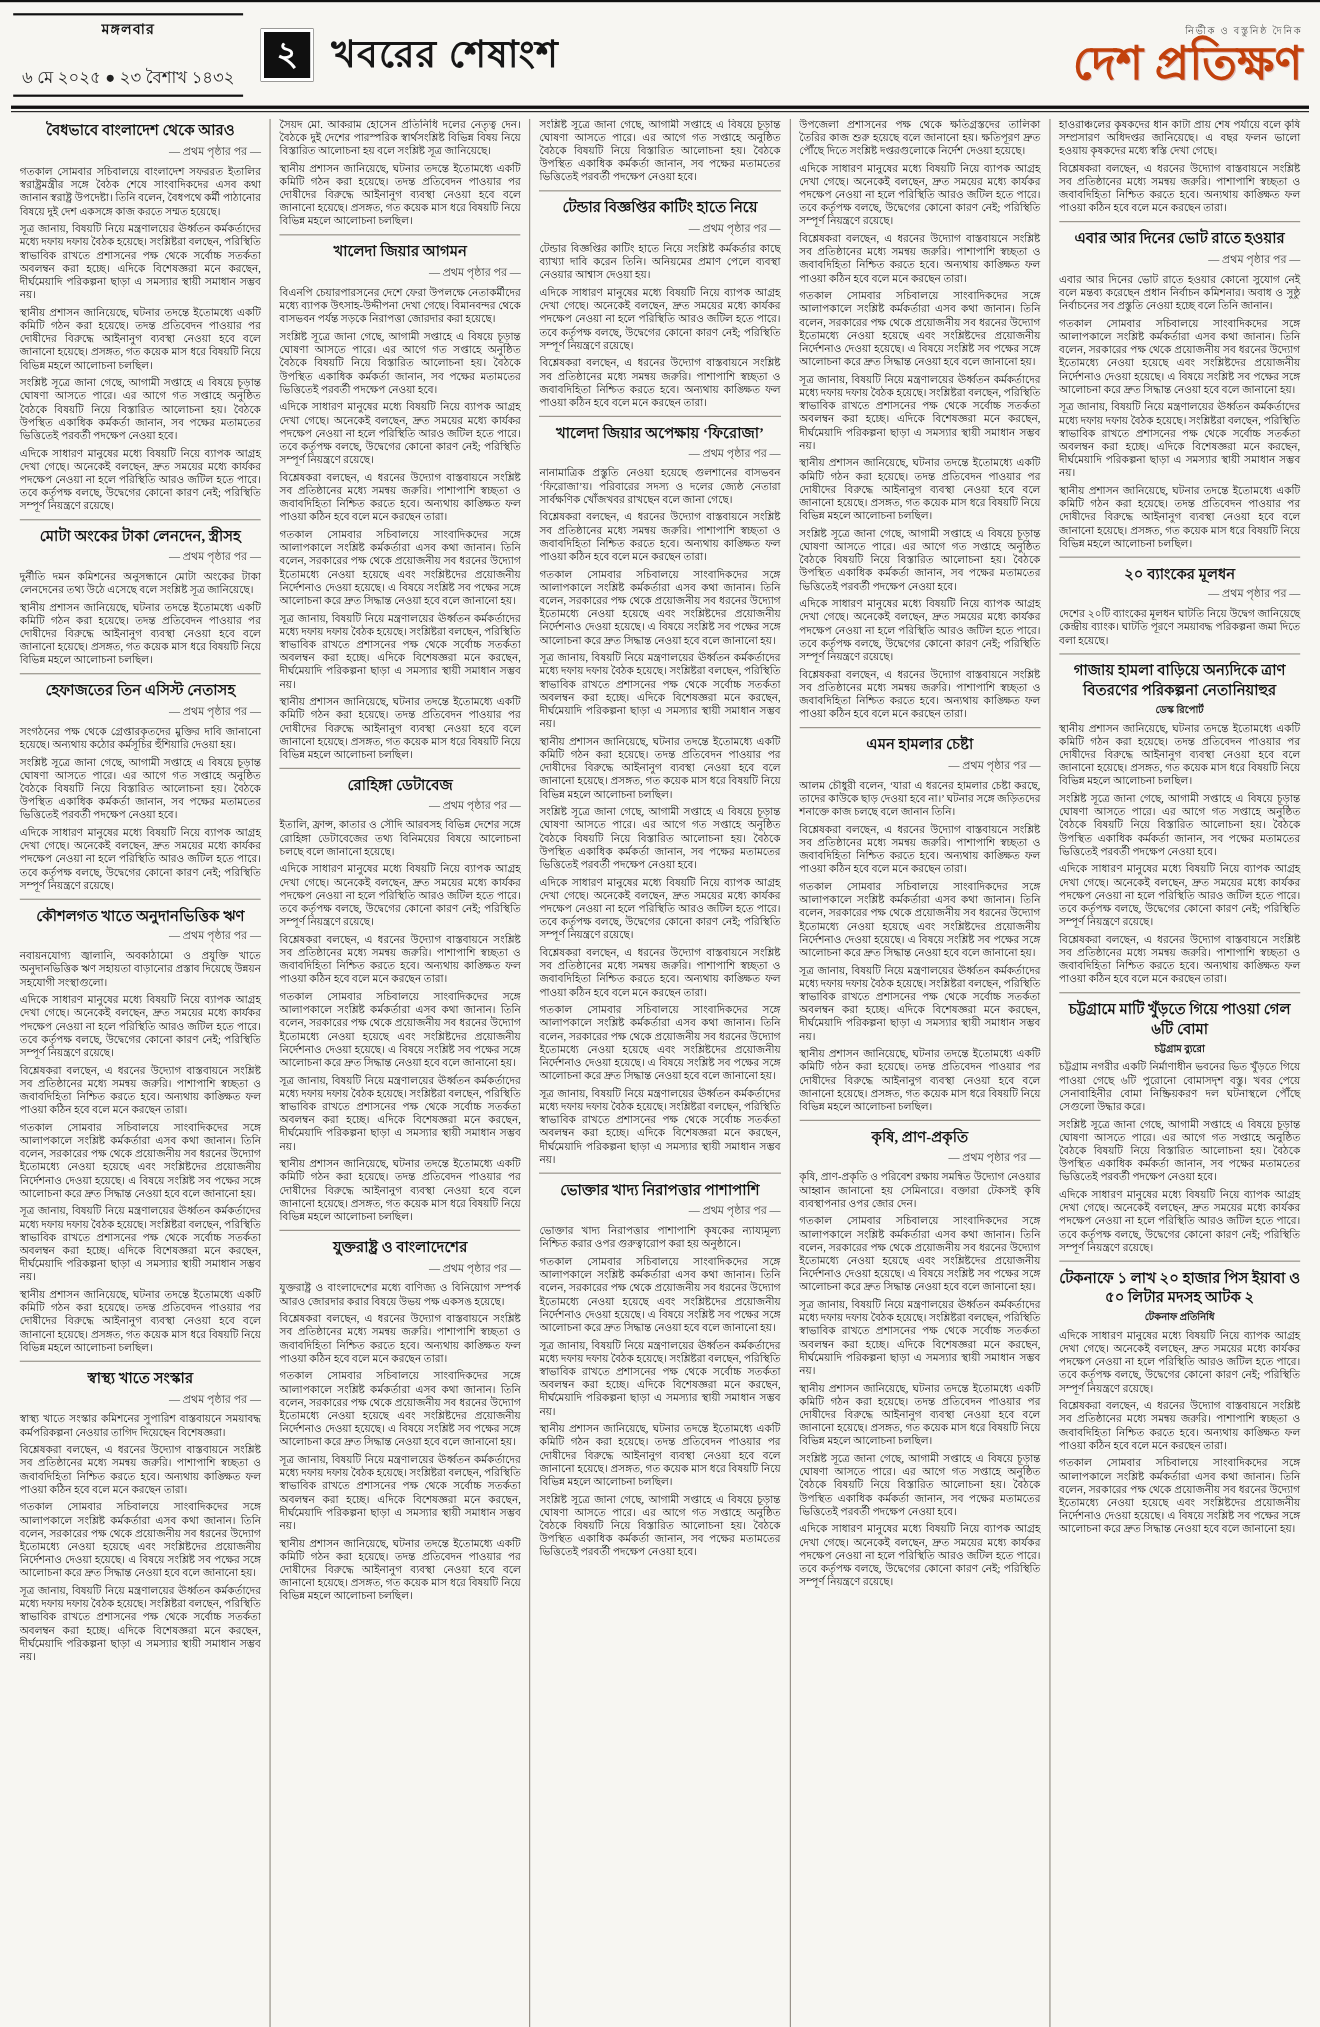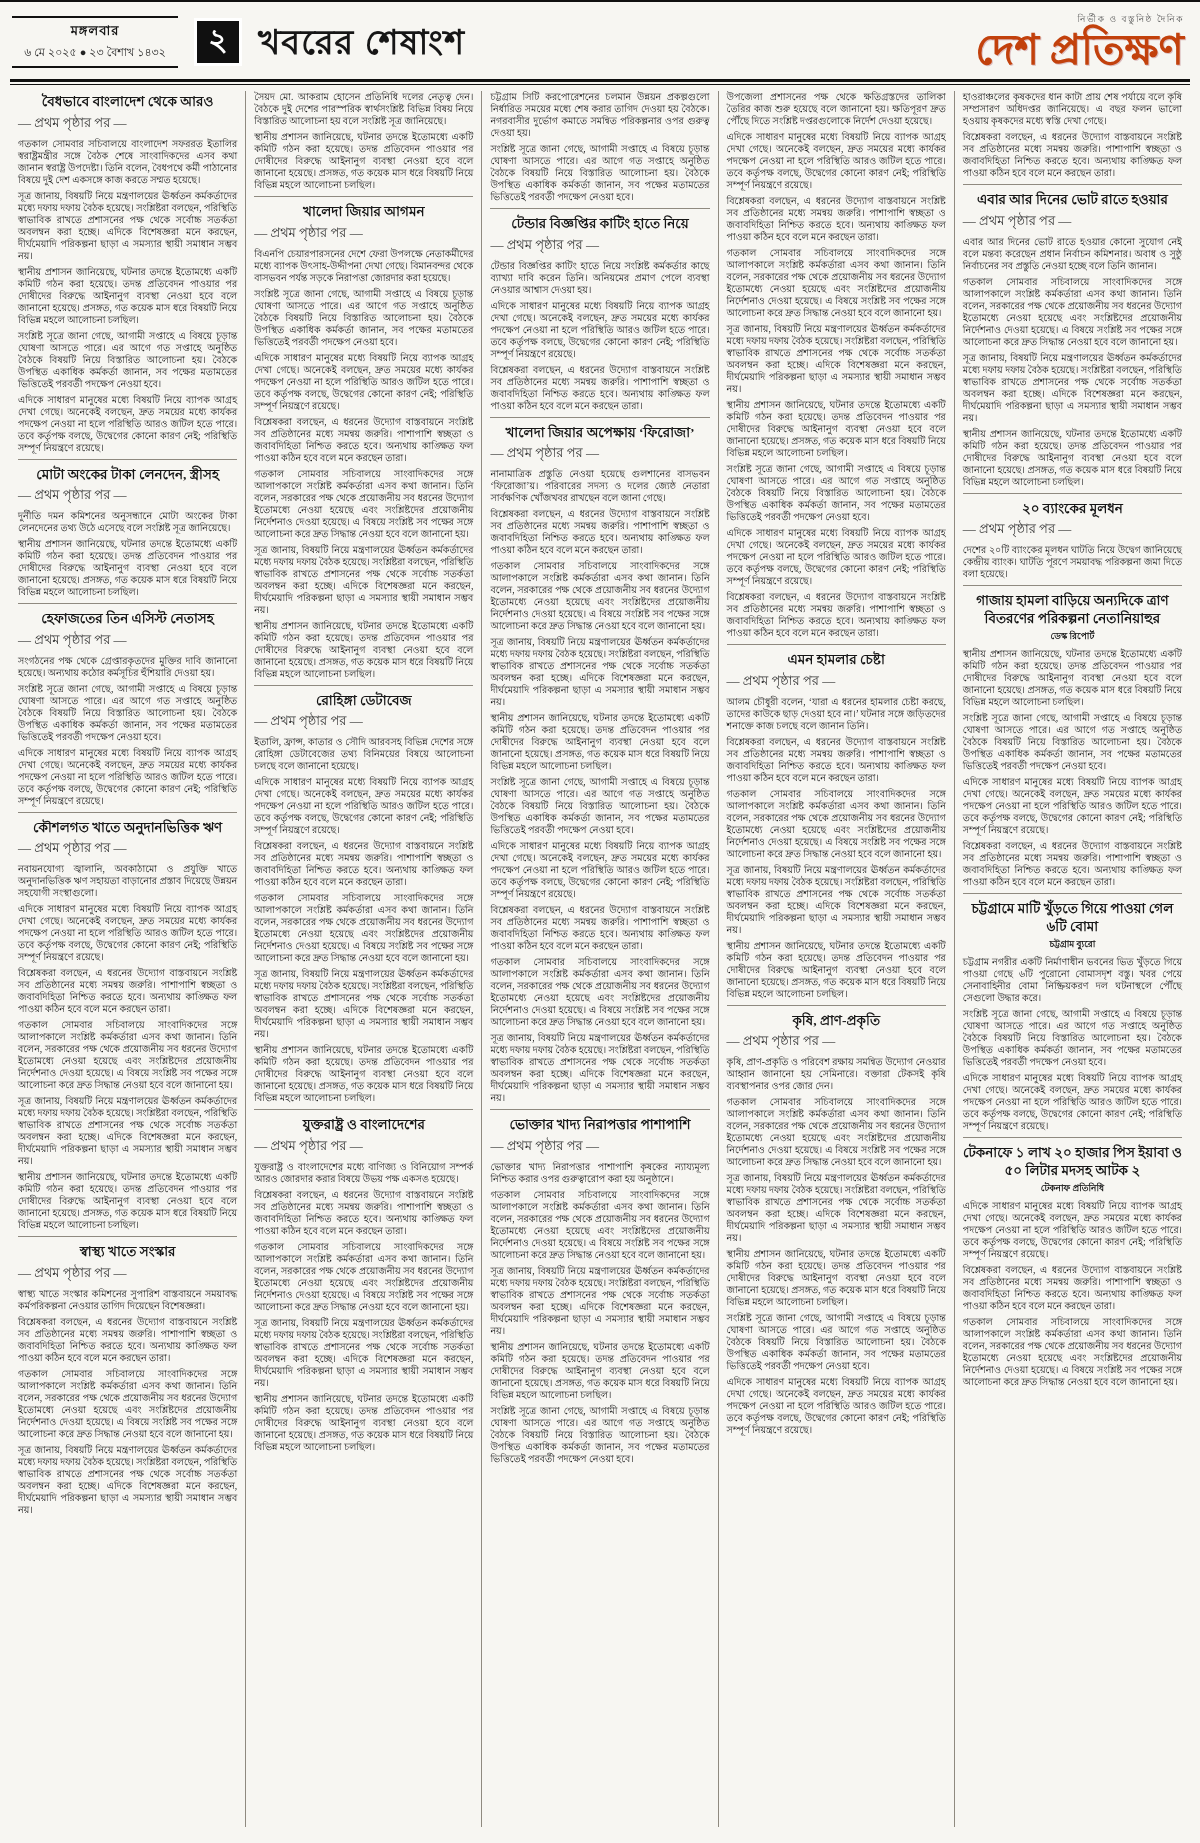--- a/index.html
+++ b/index.html
@@ -10,21 +10,21 @@
     border-top:2px solid #111;
   }
   
   .page-header{display:flex;align-items:center;gap:16px;padding:4px 2px 8px;}
   .date-box{
     border-top:2px solid #111;border-bottom:2px solid #111;
     padding:3px 8px;text-align:center;font-family:"Liberation Sans", sans-serif;
     min-width:150px;
   }
   .weekday{display:block;font-weight:bold;font-size:13px;letter-spacing:1px;}
-  .date-line{display:block;font-size:11px;margin-top:2px;color:#222;}
+  .date-line{display:block;font-size:15px;margin-top:20px;color:#222;}
   .page-num{
     width:48px;height:48px;background:#101010;color:#fff;flex:0 0 auto;
     display:flex;align-items:center;justify-content:center;
     font-size:30px;font-weight:bold;font-family:"Liberation Sans", sans-serif;
     box-shadow:inset 0 0 0 3px #fff, inset 0 0 0 5px #101010;
   }
   .section-title{
     margin:0;font-family:"Liberation Sans", sans-serif;
     font-size:34px;font-weight:bold;letter-spacing:1px;line-height:1;
   }
@@ -39,21 +39,21 @@
   
   .columns{display:flex;height:1736px;margin-top:6px;overflow:hidden;}
   .column{flex:1 1 0;padding:0 8px;overflow:hidden;min-width:0;}
   .column + .column{border-left:1px solid #8f8a80;}
   
   .article + .article{border-top:1px solid #8f8a80;margin-top:5px;padding-top:4px;}
   .a-title{
     margin:2px 0 2px;text-align:center;font-size:13.5px;line-height:1.3;
     font-weight:bold;font-family:"Liberation Serif", serif;
   }
-  .a-sub{text-align:left;font-size:13px;color:#333;margin:0 0 4px;}
+  .a-sub{text-align:right;font-size:10px;color:#333;margin:0 0 4px;}
   .a-sub:before{content:"— ";}
   .a-sub:after{content:" —";}
   .a-byline{text-align:center;font-size:9px;font-weight:bold;margin:0 0 4px;}
   .a-body{
     margin:0 0 4px;font-size:9.5px;line-height:12px;text-align:justify;
     word-break:break-word;
   }
 </style>
 </head>
 <body>
@@ -149,21 +149,20 @@
           <div class="a-sub">প্রথম পৃষ্ঠার পর</div>
           <p class="a-body">যুক্তরাষ্ট্র ও বাংলাদেশের মধ্যে বাণিজ্য ও বিনিয়োগ সম্পর্ক আরও জোরদার করার বিষয়ে উভয় পক্ষ একসঙ হয়েছে।</p>
           <p class="a-body">বিশ্লেষকরা বলছেন, এ ধরনের উদ্যোগ বাস্তবায়নে সংশ্লিষ্ট সব প্রতিষ্ঠানের মধ্যে সমন্বয় জরুরি। পাশাপাশি স্বচ্ছতা ও জবাবদিহিতা নিশ্চিত করতে হবে। অন্যথায় কাঙ্ক্ষিত ফল পাওয়া কঠিন হবে বলে মনে করছেন তারা।</p>
           <p class="a-body">গতকাল সোমবার সচিবালয়ে সাংবাদিকদের সঙ্গে আলাপকালে সংশ্লিষ্ট কর্মকর্তারা এসব কথা জানান। তিনি বলেন, সরকারের পক্ষ থেকে প্রয়োজনীয় সব ধরনের উদ্যোগ ইতোমধ্যে নেওয়া হয়েছে এবং সংশ্লিষ্টদের প্রয়োজনীয় নির্দেশনাও দেওয়া হয়েছে। এ বিষয়ে সংশ্লিষ্ট সব পক্ষের সঙ্গে আলোচনা করে দ্রুত সিদ্ধান্ত নেওয়া হবে বলে জানানো হয়।</p>
           <p class="a-body">সূত্র জানায়, বিষয়টি নিয়ে মন্ত্রণালয়ের ঊর্ধ্বতন কর্মকর্তাদের মধ্যে দফায় দফায় বৈঠক হয়েছে। সংশ্লিষ্টরা বলছেন, পরিস্থিতি স্বাভাবিক রাখতে প্রশাসনের পক্ষ থেকে সর্বোচ্চ সতর্কতা অবলম্বন করা হচ্ছে। এদিকে বিশেষজ্ঞরা মনে করছেন, দীর্ঘমেয়াদি পরিকল্পনা ছাড়া এ সমস্যার স্থায়ী সমাধান সম্ভব নয়।</p>
           <p class="a-body">স্থানীয় প্রশাসন জানিয়েছে, ঘটনার তদন্তে ইতোমধ্যে একটি কমিটি গঠন করা হয়েছে। তদন্ত প্রতিবেদন পাওয়ার পর দোষীদের বিরুদ্ধে আইনানুগ ব্যবস্থা নেওয়া হবে বলে জানানো হয়েছে। প্রসঙ্গত, গত কয়েক মাস ধরে বিষয়টি নিয়ে বিভিন্ন মহলে আলোচনা চলছিল।</p>
         </article>
       </div>
       <div class="column">
         <article class="article cont">
-          <p class="a-body">চট্টগ্রাম সিটি করপোরেশনের চলমান উন্নয়ন প্রকল্পগুলো নির্ধারিত সময়ের মধ্যে শেষ করার তাগিদ দেওয়া হয় বৈঠকে। নগরবাসীর দুর্ভোগ কমাতে সমন্বিত পরিকল্পনার ওপর গুরুত্ব দেওয়া হয়।</p>
           <p class="a-body">সংশ্লিষ্ট সূত্রে জানা গেছে, আগামী সপ্তাহে এ বিষয়ে চূড়ান্ত ঘোষণা আসতে পারে। এর আগে গত সপ্তাহে অনুষ্ঠিত বৈঠকে বিষয়টি নিয়ে বিস্তারিত আলোচনা হয়। বৈঠকে উপস্থিত একাধিক কর্মকর্তা জানান, সব পক্ষের মতামতের ভিত্তিতেই পরবর্তী পদক্ষেপ নেওয়া হবে।</p>
         </article>
         <article class="article">
           <h3 class="a-title">টেন্ডার বিজ্ঞপ্তির কাটিং হাতে নিয়ে</h3>
           <div class="a-sub">প্রথম পৃষ্ঠার পর</div>
           <p class="a-body">টেন্ডার বিজ্ঞপ্তির কাটিং হাতে নিয়ে সংশ্লিষ্ট কর্মকর্তার কাছে ব্যাখ্যা দাবি করেন তিনি। অনিয়মের প্রমাণ পেলে ব্যবস্থা নেওয়ার আশ্বাস দেওয়া হয়।</p>
           <p class="a-body">এদিকে সাধারণ মানুষের মধ্যে বিষয়টি নিয়ে ব্যাপক আগ্রহ দেখা গেছে। অনেকেই বলছেন, দ্রুত সময়ের মধ্যে কার্যকর পদক্ষেপ নেওয়া না হলে পরিস্থিতি আরও জটিল হতে পারে। তবে কর্তৃপক্ষ বলছে, উদ্বেগের কোনো কারণ নেই; পরিস্থিতি সম্পূর্ণ নিয়ন্ত্রণে রয়েছে।</p>
           <p class="a-body">বিশ্লেষকরা বলছেন, এ ধরনের উদ্যোগ বাস্তবায়নে সংশ্লিষ্ট সব প্রতিষ্ঠানের মধ্যে সমন্বয় জরুরি। পাশাপাশি স্বচ্ছতা ও জবাবদিহিতা নিশ্চিত করতে হবে। অন্যথায় কাঙ্ক্ষিত ফল পাওয়া কঠিন হবে বলে মনে করছেন তারা।</p>
         </article>
         <article class="article">

